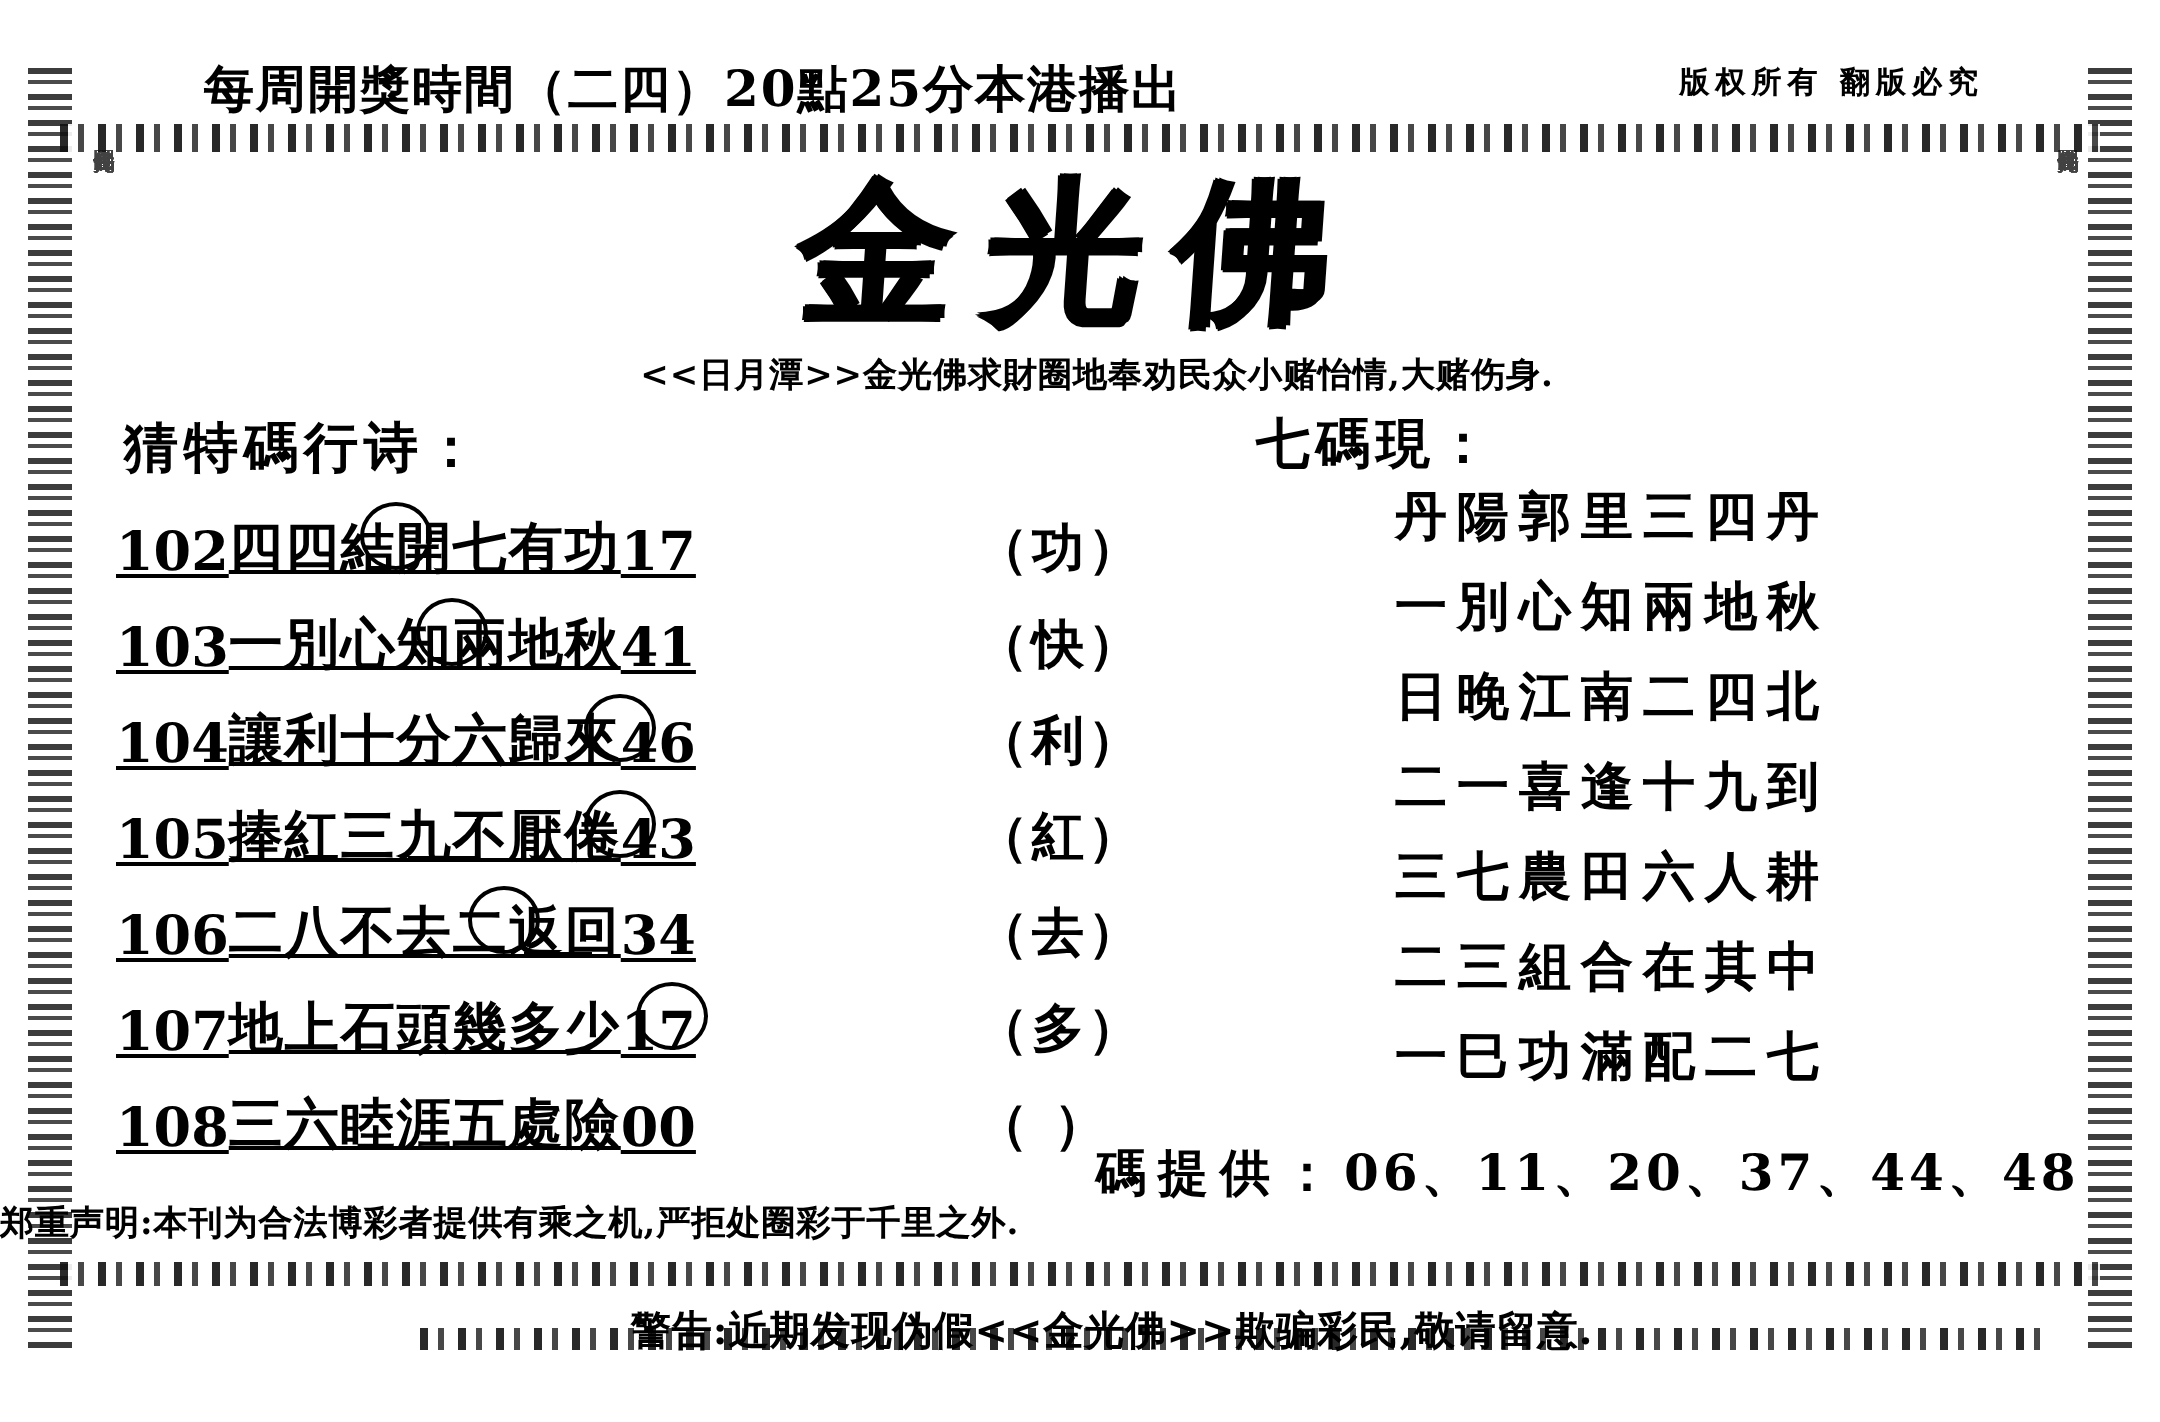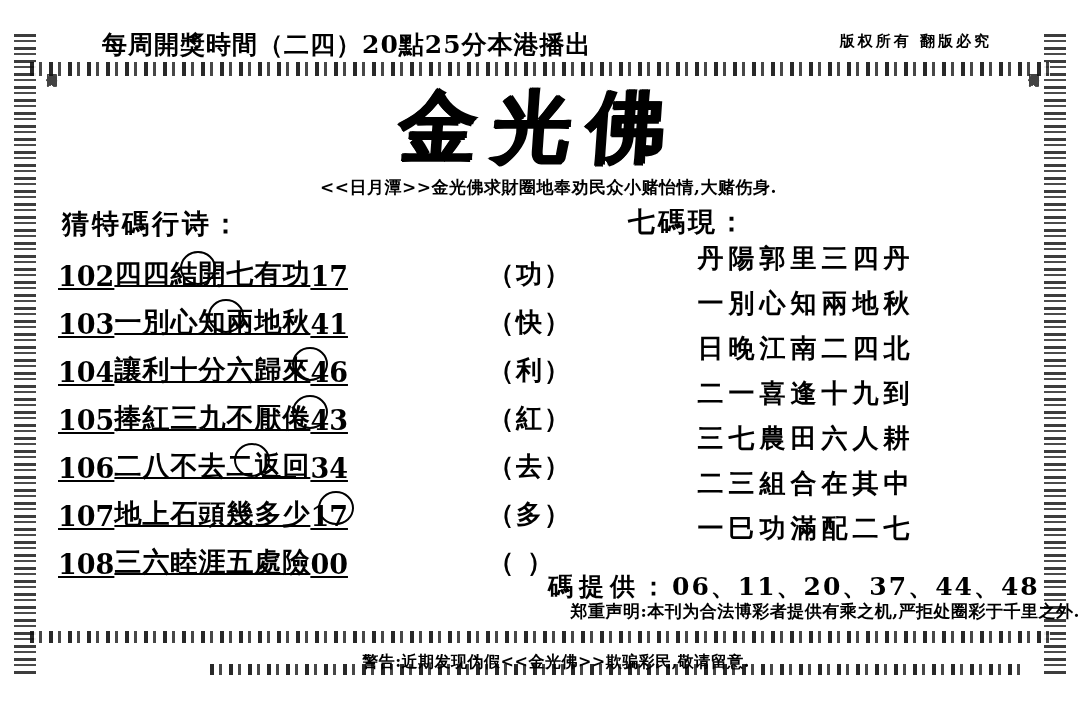--- a/index.html
+++ b/index.html
@@ -216,33 +216,33 @@
     font-family: "DejaVu Serif", "Liberation Serif", serif;
     white-space: nowrap;
   }
   .codes .label { letter-spacing: 6px; }
 
   
   .foot1 {
     position: absolute;
     left: 0; right: 0;
     top: 600px;
-    text-align: right;
+    text-align: left;
     font-size: 17px;
     font-weight: 700;
     letter-spacing: .5px;
     font-family: "DejaVu Serif", "Liberation Serif", serif;
     white-space: nowrap;
   }
   .foot2 {
     position: absolute;
     left: 0; right: 0;
     top: 652px;
     text-align: center;
-    font-size: 16px;
+    font-size: 20px;
     font-weight: 700;
     letter-spacing: .5px;
     font-family: "DejaVu Serif", "Liberation Serif", serif;
     white-space: nowrap;
     padding-left: 32px;
   }
 </style>
 </head>
 <body>
 

